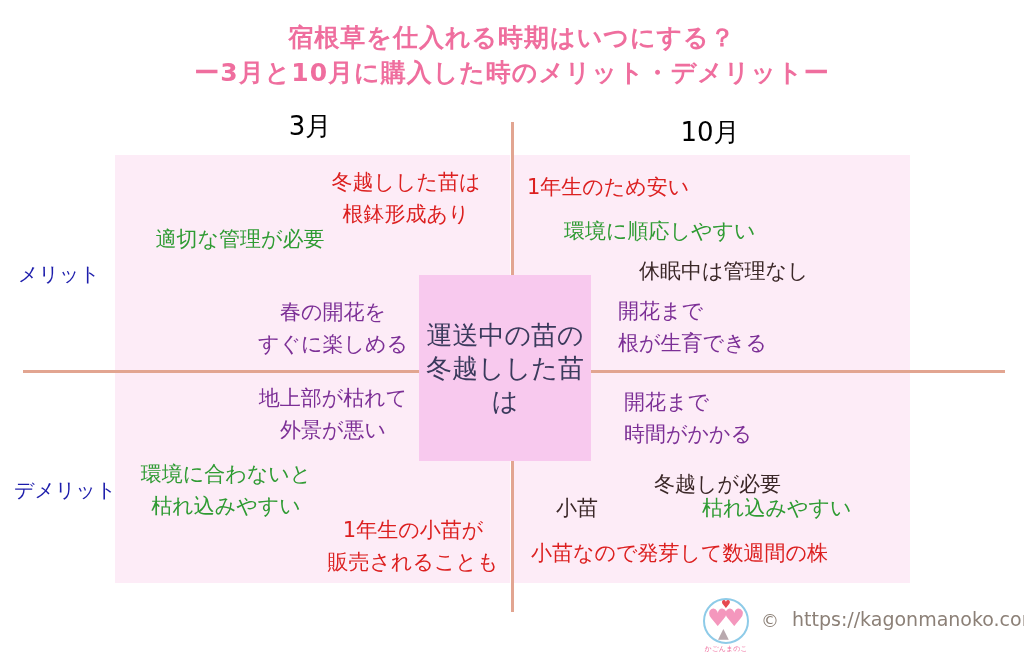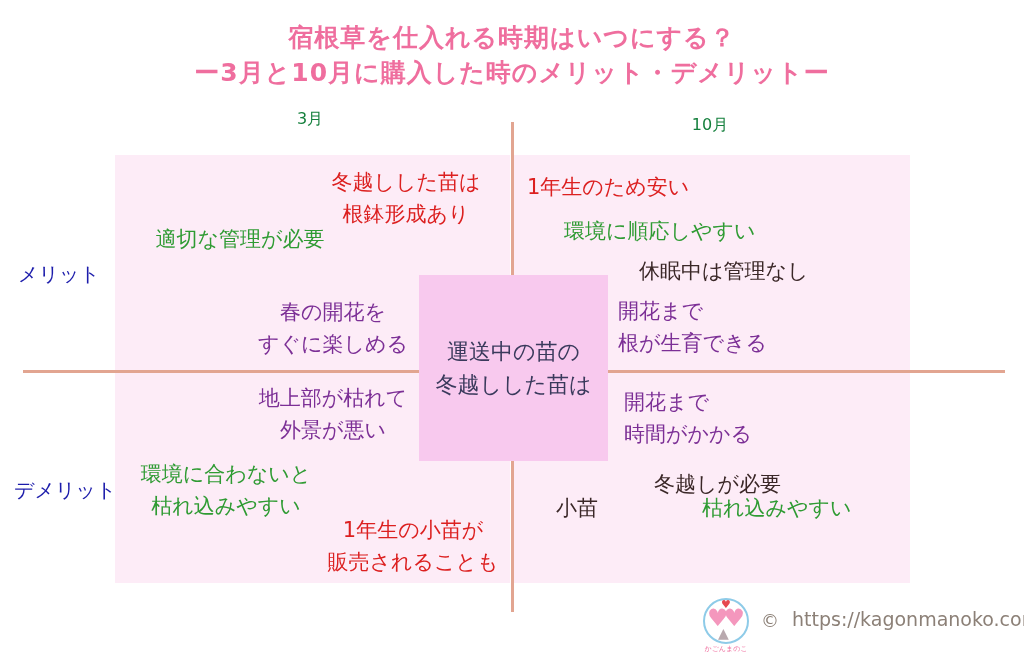--- a/index.html
+++ b/index.html
@@ -7,41 +7,41 @@
     position:relative;width:1024px;height:655px;background:#ffffff;
     font-family:"DejaVu Sans",sans-serif;overflow:hidden;
   }
   
   .title{
     position:absolute;left:0;top:20px;width:1024px;text-align:center;
     color:var(--c-title_pink,#ef6e9e);font-size:25px;line-height:35px;font-weight:600;
     letter-spacing:1px;z-index:5;
   }
   
-  .col-header{position:absolute;color:#15803d;font-size:16px;z-index:5;white-space:nowrap;}
+  .col-header{position:absolute;color:#000000;font-size:26px;z-index:5;white-space:nowrap;}
   .col-march{left:270px;top:109px;width:80px;text-align:center;}
   .col-october{left:660px;top:115px;width:100px;text-align:center;}
   .row-label{position:absolute;color:var(--c-navy,#1c1cab);font-size:20px;z-index:5;white-space:nowrap;}
   .row-merit{left:18px;top:261px;}
   .row-demerit{left:14px;top:477px;}
   
   .panel{position:absolute;background:var(--c-panel_pink,#fdecf7);z-index:1;}
   .q-tl{left:115px;top:155px;width:395px;height:216px;}
   .q-tr{left:514px;top:155px;width:396px;height:216px;}
   .q-bl{left:115px;top:373px;width:395px;height:210px;}
   .q-br{left:514px;top:373px;width:396px;height:210px;}
   
   .vline{position:absolute;left:511px;top:122px;width:3px;height:490px;background:var(--c-divider_salmon,#e2a591);z-index:2;}
   .hline{position:absolute;left:23px;top:370px;width:982px;height:3px;background:var(--c-divider_salmon,#e2a591);z-index:2;}
   
   .center-box{
-    position:absolute;left:419px;top:275px;width:189px;height:186px;
+    position:absolute;left:419px;top:275px;width:172px;height:186px;
     background:var(--c-center_box_pink,#f8c9ee);z-index:3;
     display:flex;flex-direction:column;justify-content:center;align-items:center;
-    color:var(--c-center_text,#3a3a5c);font-size:22px;line-height:33px;text-align:center;
+    color:var(--c-center_text,#3a3a5c);font-size:26px;line-height:33px;text-align:center;
   }
   
   .note{position:absolute;font-size:21px;line-height:32px;white-space:nowrap;z-index:4;}
   .ctr{text-align:center;}
   .t-red{color:var(--c-red,#dc2020);}
   .t-green{color:var(--c-green,#2f9b33);}
   .t-purple{color:var(--c-purple,#7c2f96);}
   .t-dark{color:var(--c-dark,#3a2727);}
   
   .n-overwintered{left:306px;top:166px;width:200px;}
@@ -147,20 +147,21 @@
     <div>販売されることも</div>
   </div>
 
   <div class="note t-purple n-bloomtime">
     <div>開花まで</div>
     <div>時間がかかる</div>
   </div>
   <div class="note t-dark n-overwinterneed">冬越しが必要</div>
   <div class="note t-dark n-small">小苗</div>
   <div class="note t-green n-wither">枯れ込みやすい</div>
+  <div class="note t-red n-sproutweeks">小苗なので発芽して数週間の株</div>
 
   <div class="logo">
     <span class="heart-l">♥</span>
     <span class="heart-r">♥</span>
     <span class="heart-top">♥</span>
     <span class="mountain">▲</span>
   </div>
   <div class="logo-text">かごんまのこ</div>
   <div class="copyright">©</div>
   <a class="site-url" href="#">https://kagonmanoko.com</a>

